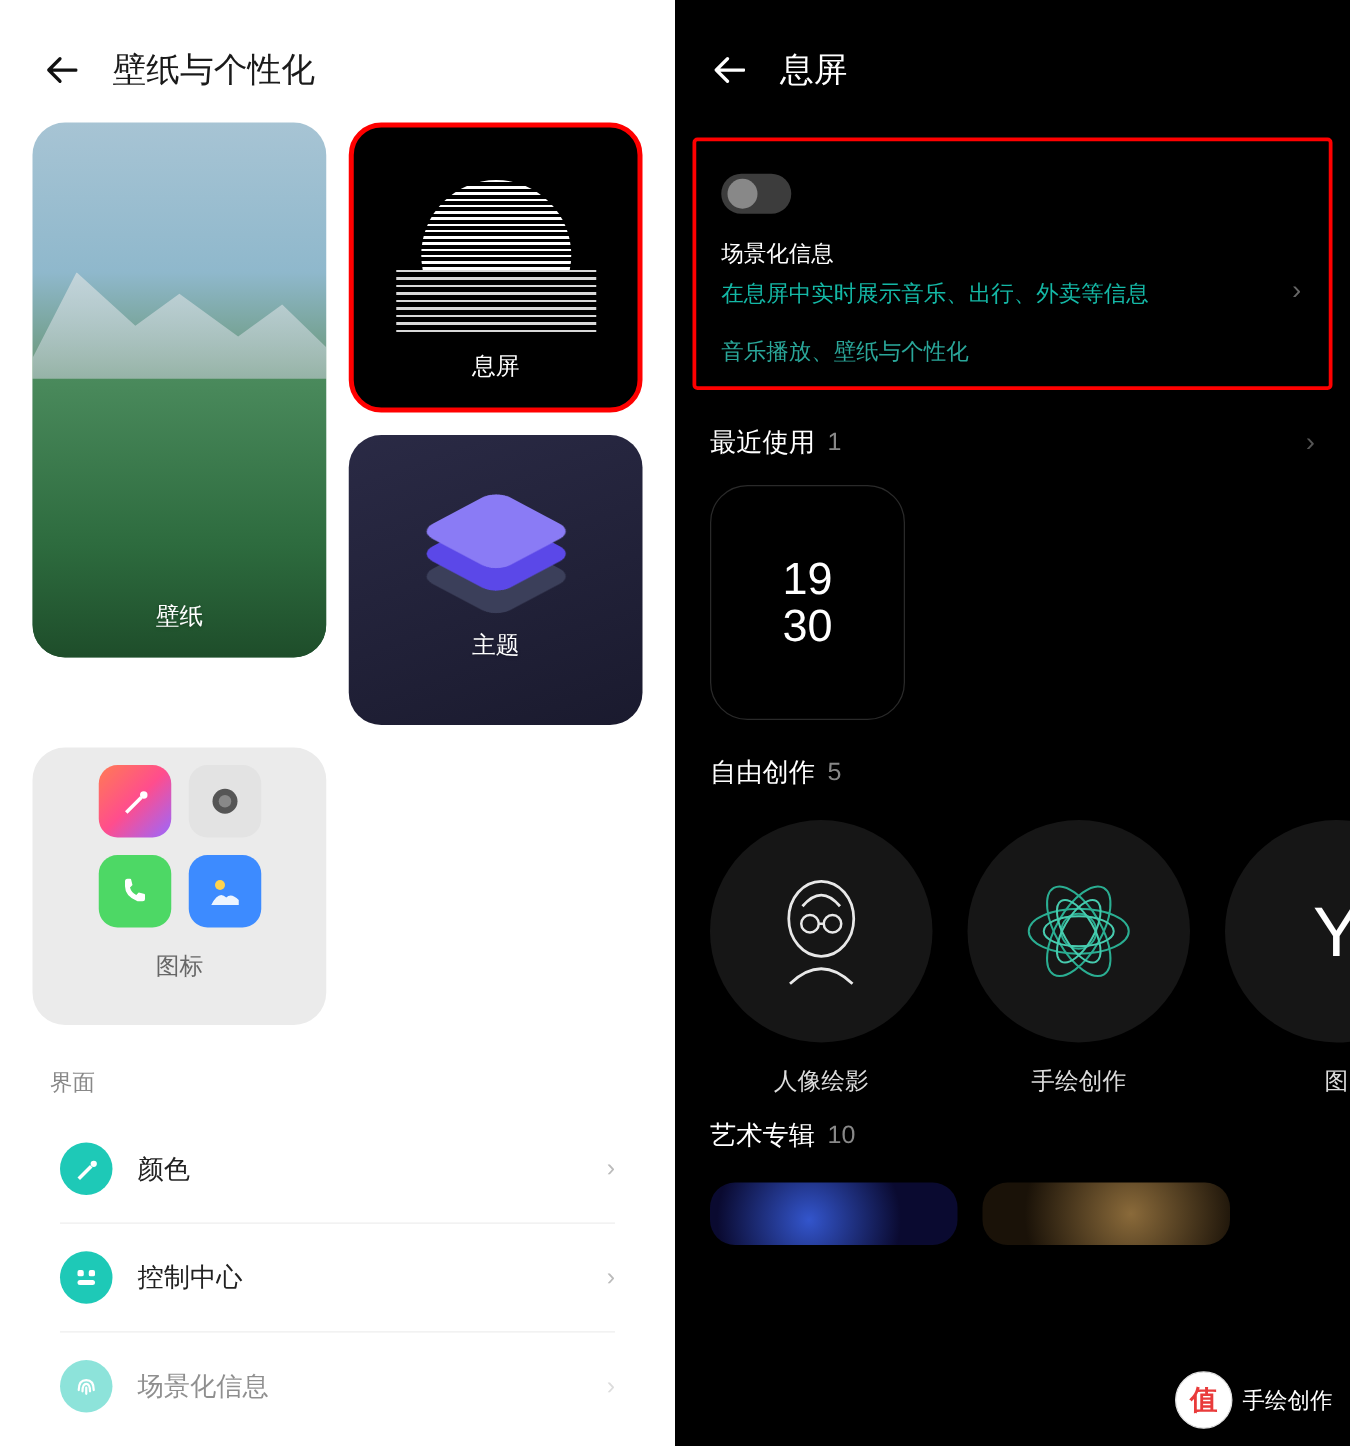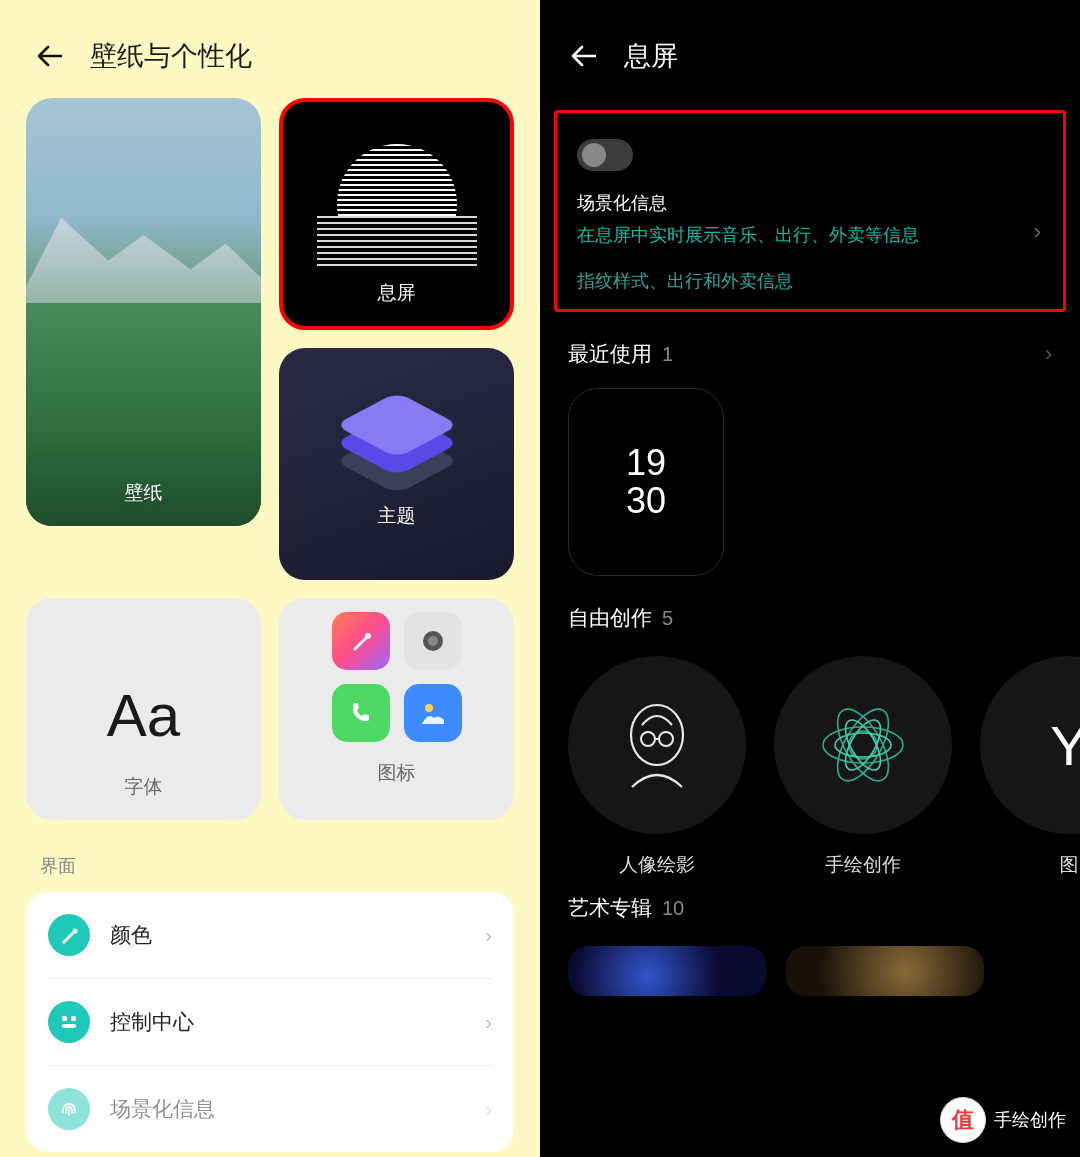--- a/index.html
+++ b/index.html
@@ -1,19 +1,19 @@
 <!DOCTYPE html>
 <html><head>
 <meta charset="utf-8">
 <style>
 *{box-sizing:border-box;margin:0;padding:0;font-family:-apple-system,"PingFang SC","Helvetica Neue",sans-serif;-webkit-font-smoothing:antialiased}
 body{width:1080px;height:1157px;overflow:hidden;background:#000}
 .container{display:flex;width:1080px;height:1157px}
 .panel{width:540px;height:1157px;position:relative}
-.panel-left{background:#fef9c3}
+.panel-left{background:#ffffff}
 .panel-right{background:#000;color:#fff}
 
 .pl-header{display:flex;align-items:center;padding:38px 24px 24px 34px}
 .back-arrow{width:30px;height:30px;display:flex;align-items:center;justify-content:center;margin-right:26px}
 .pl-title{font-size:27px;color:#1a1a1a;font-weight:500}
 .grid{padding:0 26px;display:grid;grid-template-columns:1fr 1fr;gap:18px}
 .card{border-radius:26px;position:relative;overflow:hidden;display:flex;flex-direction:column;align-items:center;justify-content:flex-end}
 .card-wallpaper{grid-row:span 2;height:428px;background:linear-gradient(180deg,#a7c4d4 0%,#8fb8cc 28%,#6d9a7f 45%,#3e7c4f 60%,#2d6b3e 80%,#1f5430 100%)}
 .card-wallpaper .mountain{position:absolute;top:28%;left:0;right:0;height:40%;background:linear-gradient(180deg,rgba(200,215,220,.9),rgba(120,150,130,.4));clip-path:polygon(0 40%,15% 0,35% 25%,50% 10%,70% 30%,85% 15%,100% 35%,100% 100%,0 100%)}
 .card-wallpaper .green{position:absolute;top:48%;left:0;right:0;bottom:0;background:linear-gradient(180deg,#4a8a5c,#2d6b3e 60%,#1e4d2a)}
@@ -112,24 +112,20 @@
 
       <div class="card card-theme">
         <div class="stack">
           <div class="diamond d1"></div>
             <div class="diamond d2"></div>
             <div class="diamond d3"></div>
         </div>
         <div class="card-label">主题</div>
       </div>
 
-      <div class="card card-font">
-        <div class="aa">Aa</div>
-        <div class="lbl">字体</div>
-      </div>
 
       <div class="card card-icons">
         <div class="icon-grid">
           <div class="appicon ai-brush">
               <svg width="28" height="28" viewBox="0 0 28 28">
                 <path d="M6 22 L18 10 L20 12 L8 24 Z" fill="#fff"></path>
                 <circle cx="21" cy="9" r="3" fill="#fff"></circle>
               </svg>
             </div>
           <div class="appicon ai-camera">
@@ -204,21 +200,21 @@
 
     <div class="redbox">
       <div class="row">
         <div class="toggle">
             <div class="knob"></div>
           </div>
       </div>
       <div class="subrow">
         <div class="t1">场景化信息</div>
         <div class="t2">在息屏中实时展示音乐、出行、外卖等信息</div>
-        <div class="t3">指纹样式、出行和外卖信息</div>
+        <div class="t3">音乐播放、壁纸与个性化</div>
         <div class="arr">›</div>
       </div>
     </div>
 
     <div class="sect">
       <div class="name">最近使用</div>
       <div class="cnt">1</div>
       <div class="arr">›</div>
     </div>
     <div class="recent-card">

